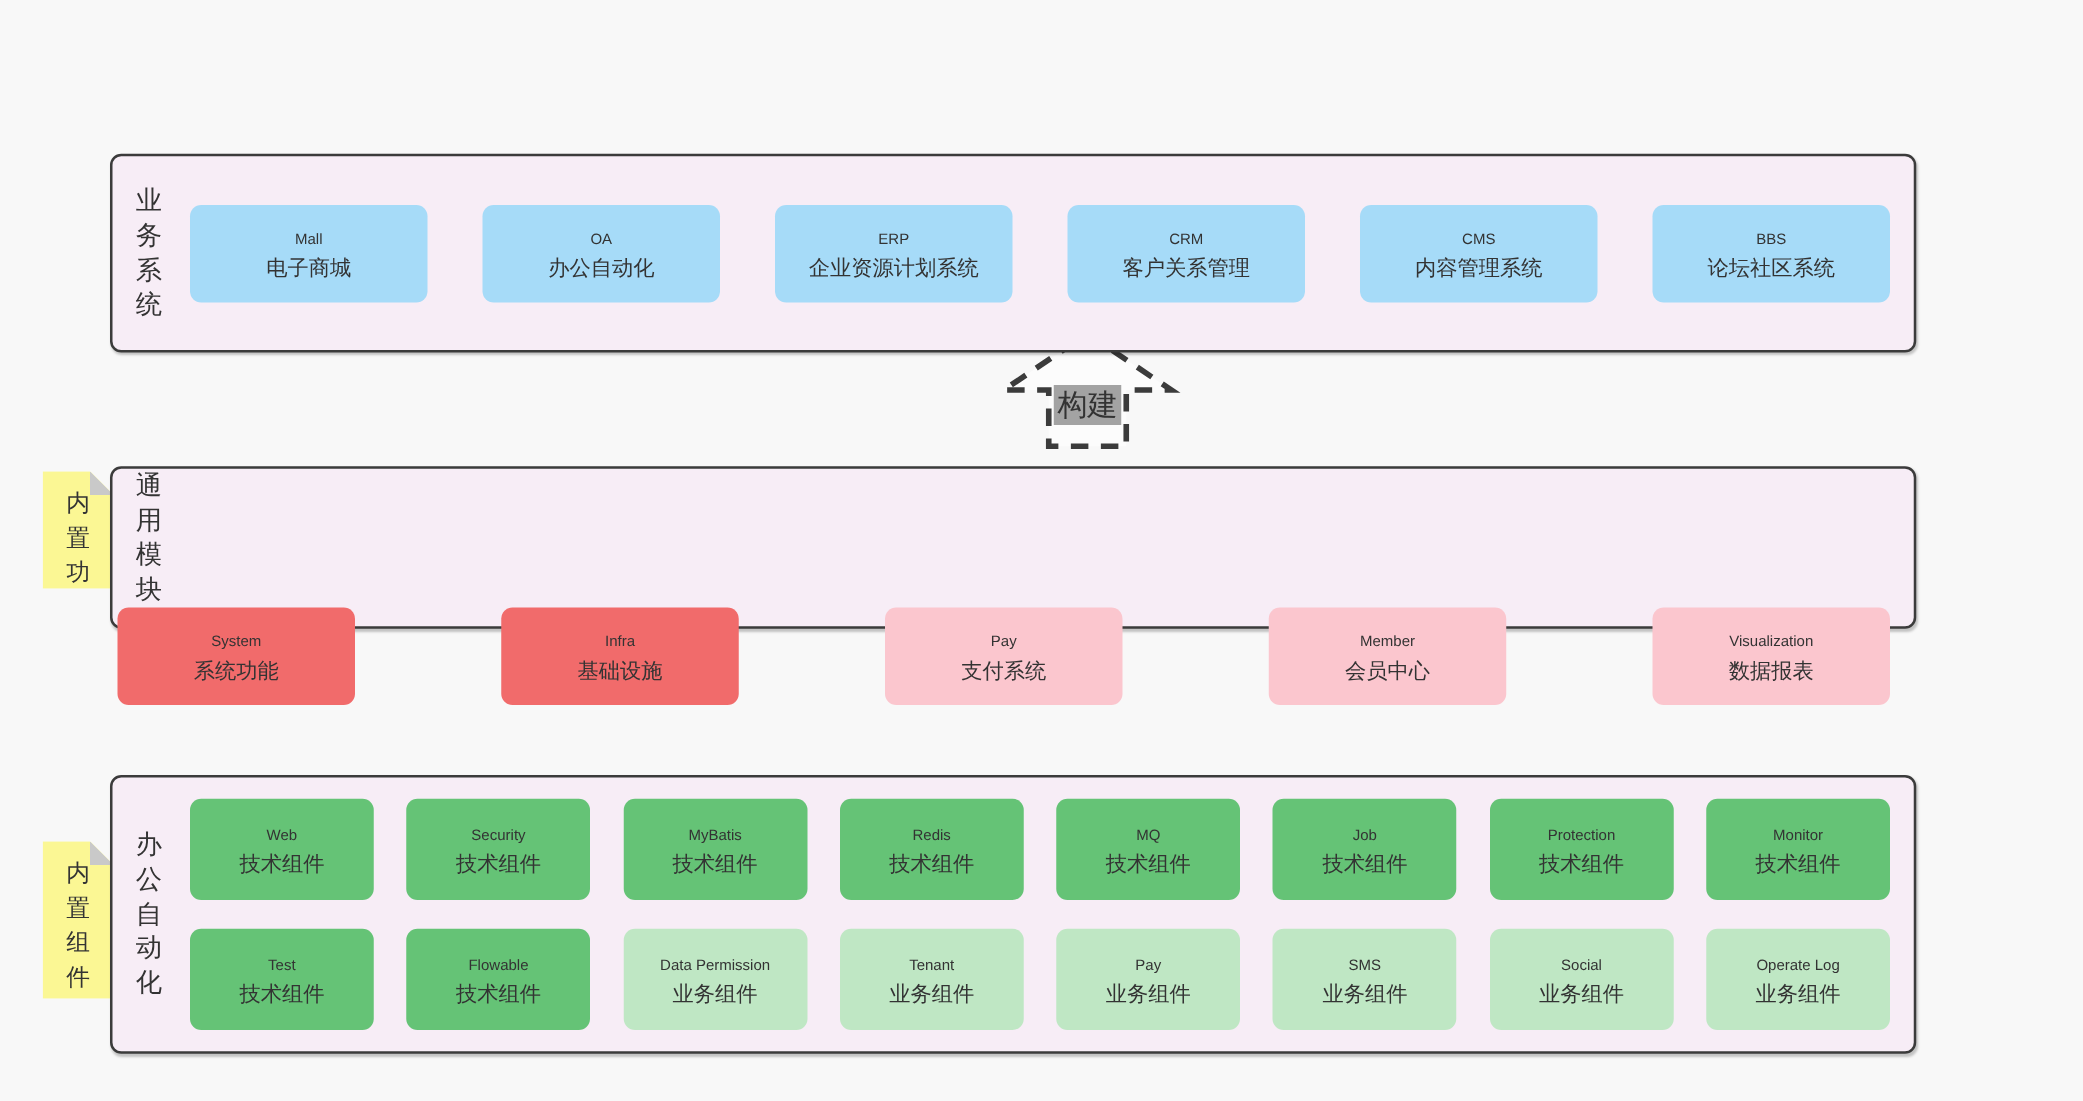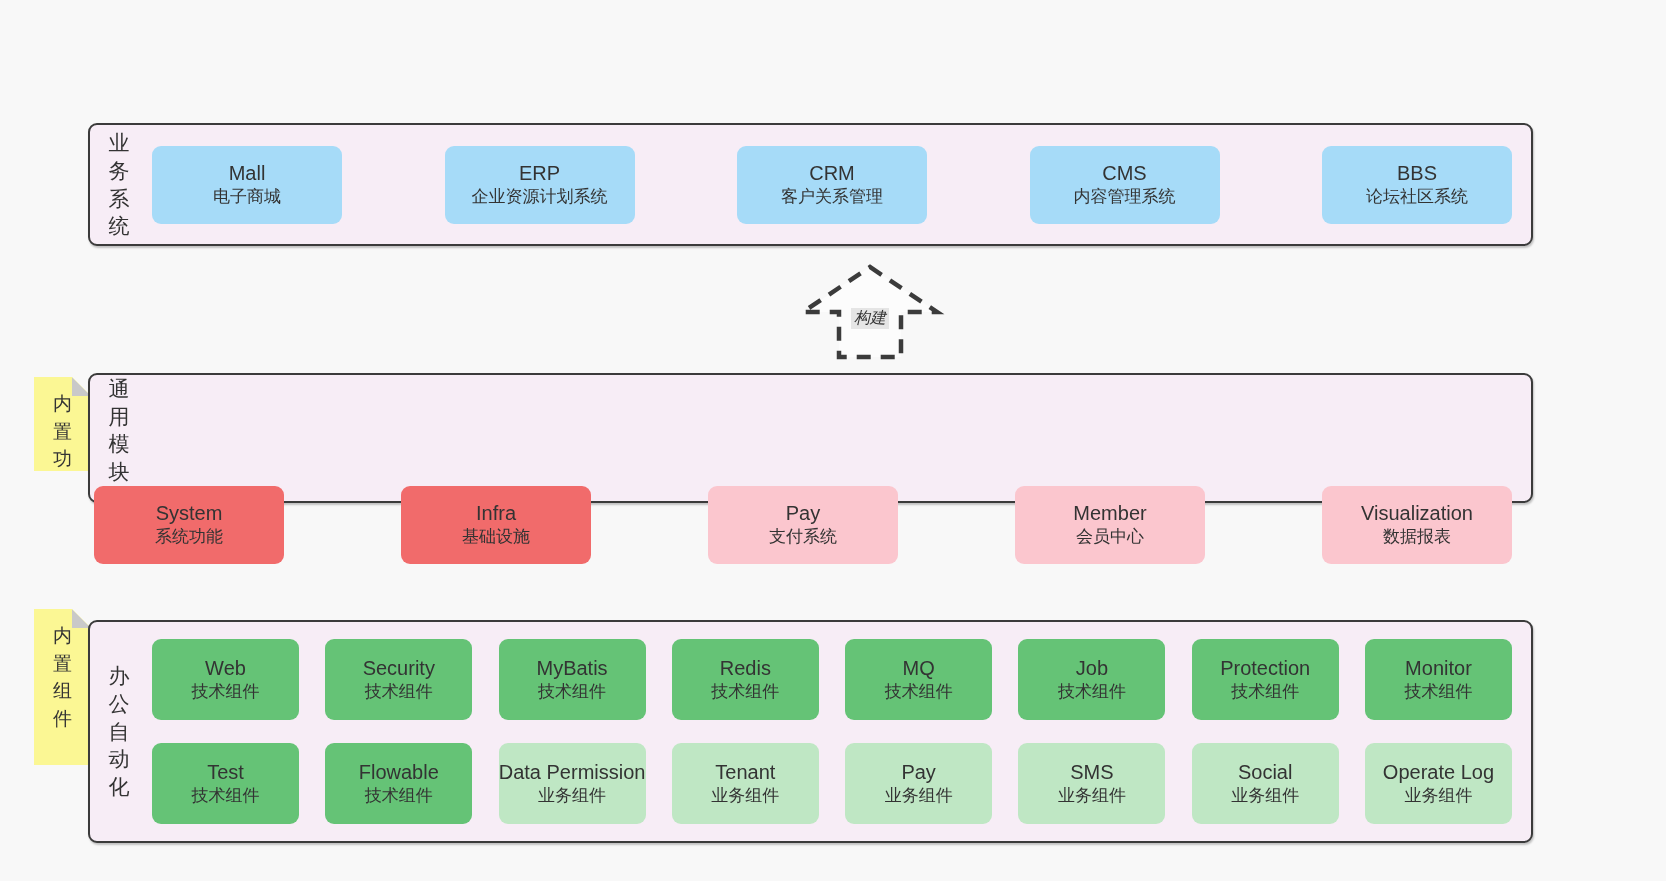--- a/index.html
+++ b/index.html
@@ -9,72 +9,71 @@
 
   
   .band {
     position:absolute; left:88px; width:1445px;
     background:var(--bandFill,#f7edf6);
     border:2px solid var(--bandBorder,#3b3b3b);
     border-radius:9px;
     box-shadow:1px 2px 2px rgba(0,0,0,.22);
     display:flex; align-items:stretch; z-index:2;
   }
-  .band-1 { top:123px; height:123px; }
+  .band-1 { top:123px; height:159px; }
   .band-2 { top:373px; height:130px;flex-direction:column; }
   .band-3 { top:620px; height:223px; }
 
   .vlabel { width:58px; display:flex; align-items:center; justify-content:center; }
   .vlabel span {
     display:block; width:25px; font-size:21px; line-height:1.32;
     color:var(--text,#333); word-break:break-all; text-align:center;
   }
 
   .rows { flex:1; display:flex; flex-direction:column; justify-content:center; gap:23px; padding:0 19px 0 4px; }
   .row { display:flex; justify-content:space-between; }
 
   .box {
     border-radius:9px; display:flex; flex-direction:column;
     align-items:center; justify-content:center; text-align:center;
     color:var(--text,#333);
   }
   .band-1 .box, .band-2 .box { width:190px; height:78px; }
   .band-3 .box { width:147px; height:81px; }
-  .box-name { font-size:20px; line-height:23px; }
+  .box-name { font-size:12px; line-height:23px; }
   .box-desc { font-size:17px; line-height:23px; }
   .box[data-variant="blue"]       { background:var(--blue,#a6dbf8); }
   .box[data-variant="red"]        { background:var(--red,#f16b6b); }
   .box[data-variant="pink"]       { background:var(--pink,#fbc6ce); }
   .box[data-variant="green"]      { background:var(--green,#65c376); }
   .box[data-variant="green-light"]{ background:var(--greenLight,#bfe7c4); }
 
   
   .arrow { position:absolute; width:150px; height:96px; z-index:1; }
   .arrow-1 { left:795px; top:264px; }
   .arrow-2 { left:795px; top:507px; }
   .arrow svg { position:absolute; inset:0; }
   .arrow path {
     fill:#fcfcfc; stroke:var(--bandBorder,#3b3b3b);
     stroke-width:4.5; stroke-dasharray:14 10; stroke-linejoin:miter;
   }
   .arrow-label {
     position:absolute; left:50%; top:44px; transform:translateX(-50%);
-    background:#e5e5e5; padding:0 3px; font-size:16px; color:var(--text,#333);
+    background:#a3a3a3; padding:0 3px; font-size:24px; color:var(--text,#333);
     white-space:nowrap;
-    font-style:italic;
   }
 
   
   .sticky {
     position:absolute; left:34px; width:57px;
     background:var(--sticky,#fbf794); z-index:1;
     clip-path:polygon(0 0, calc(100% - 19px) 0, 100% 19px, 100% 100%, 0 100%);
   }
   .sticky-1 { top:377px; height:94px; }
-  .sticky-2 { top:609px; height:156px; }
+  .sticky-2 { top:673px; height:126px; }
   .sticky .fold {
     position:absolute; top:0; right:0; width:19px; height:19px;
     background:var(--stickyFold,#c9c9c9);
     clip-path:polygon(0 0, 100% 100%, 0 100%);
   }
   .sticky .vtext {
     display:block; width:24px; margin:13px auto 0; font-size:19px;
     line-height:1.45; color:var(--text,#333); word-break:break-all; text-align:center;
   }
 </style>
@@ -96,20 +95,24 @@
     <div class="vlabel">
       <span>业务系统</span>
     </div>
     <div class="rows">
       <div class="row">
         <div class="box" data-variant="blue">
           <div class="box-name">Mall</div>
           <div class="box-desc">电子商城</div>
         </div>
         <div class="box" data-variant="blue">
+          <div class="box-name">OA</div>
+          <div class="box-desc">办公自动化</div>
+        </div>
+        <div class="box" data-variant="blue">
           <div class="box-name">ERP</div>
           <div class="box-desc">企业资源计划系统</div>
         </div>
         <div class="box" data-variant="blue">
           <div class="box-name">CRM</div>
           <div class="box-desc">客户关系管理</div>
         </div>
         <div class="box" data-variant="blue">
           <div class="box-name">CMS</div>
           <div class="box-desc">内容管理系统</div>

